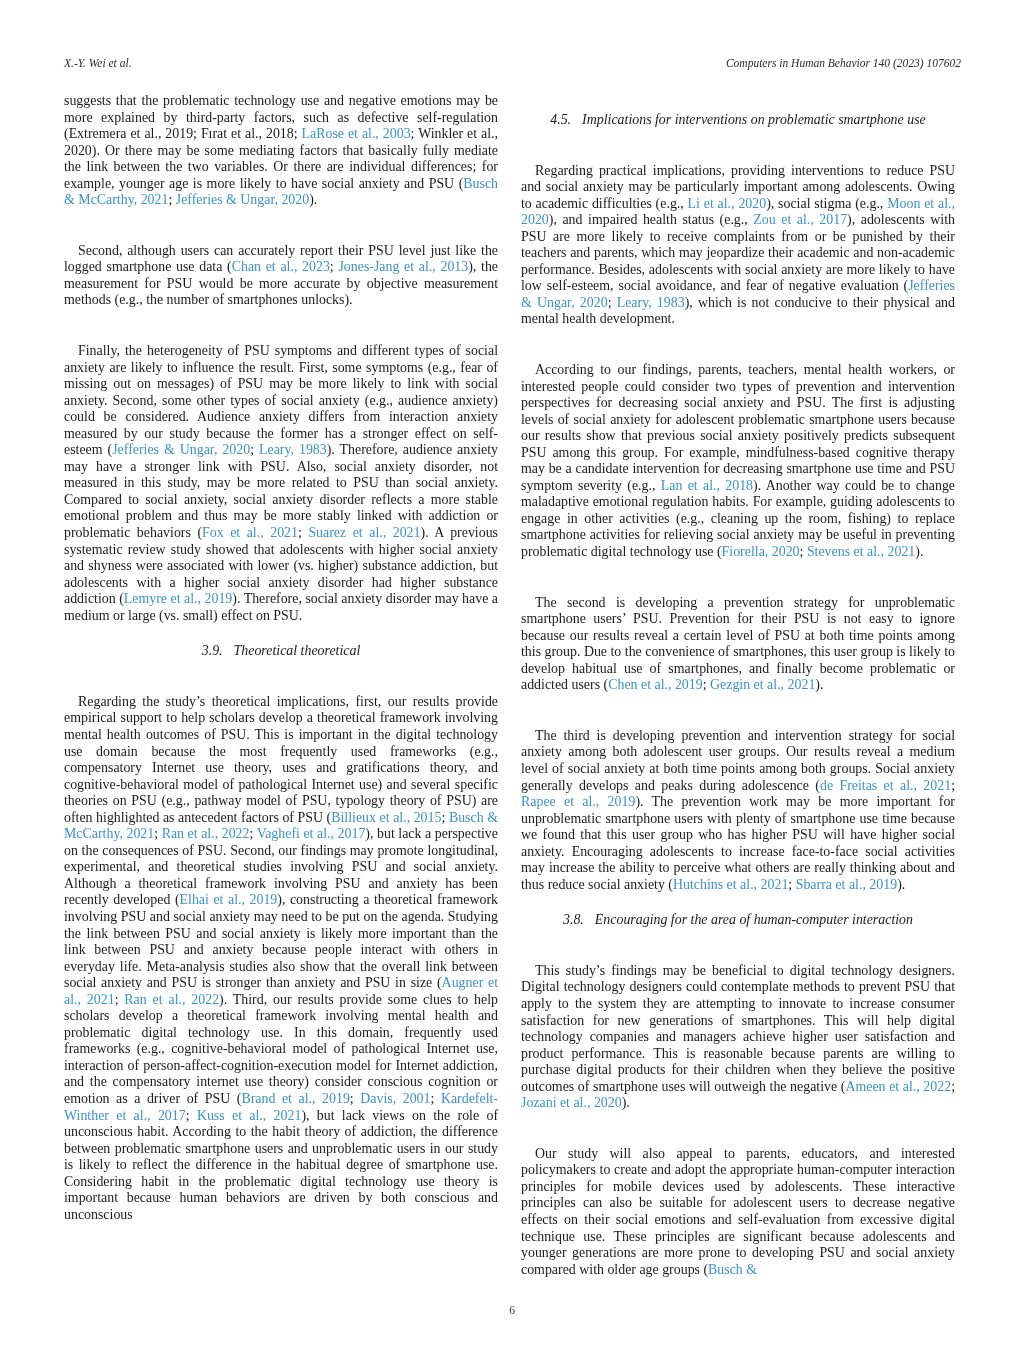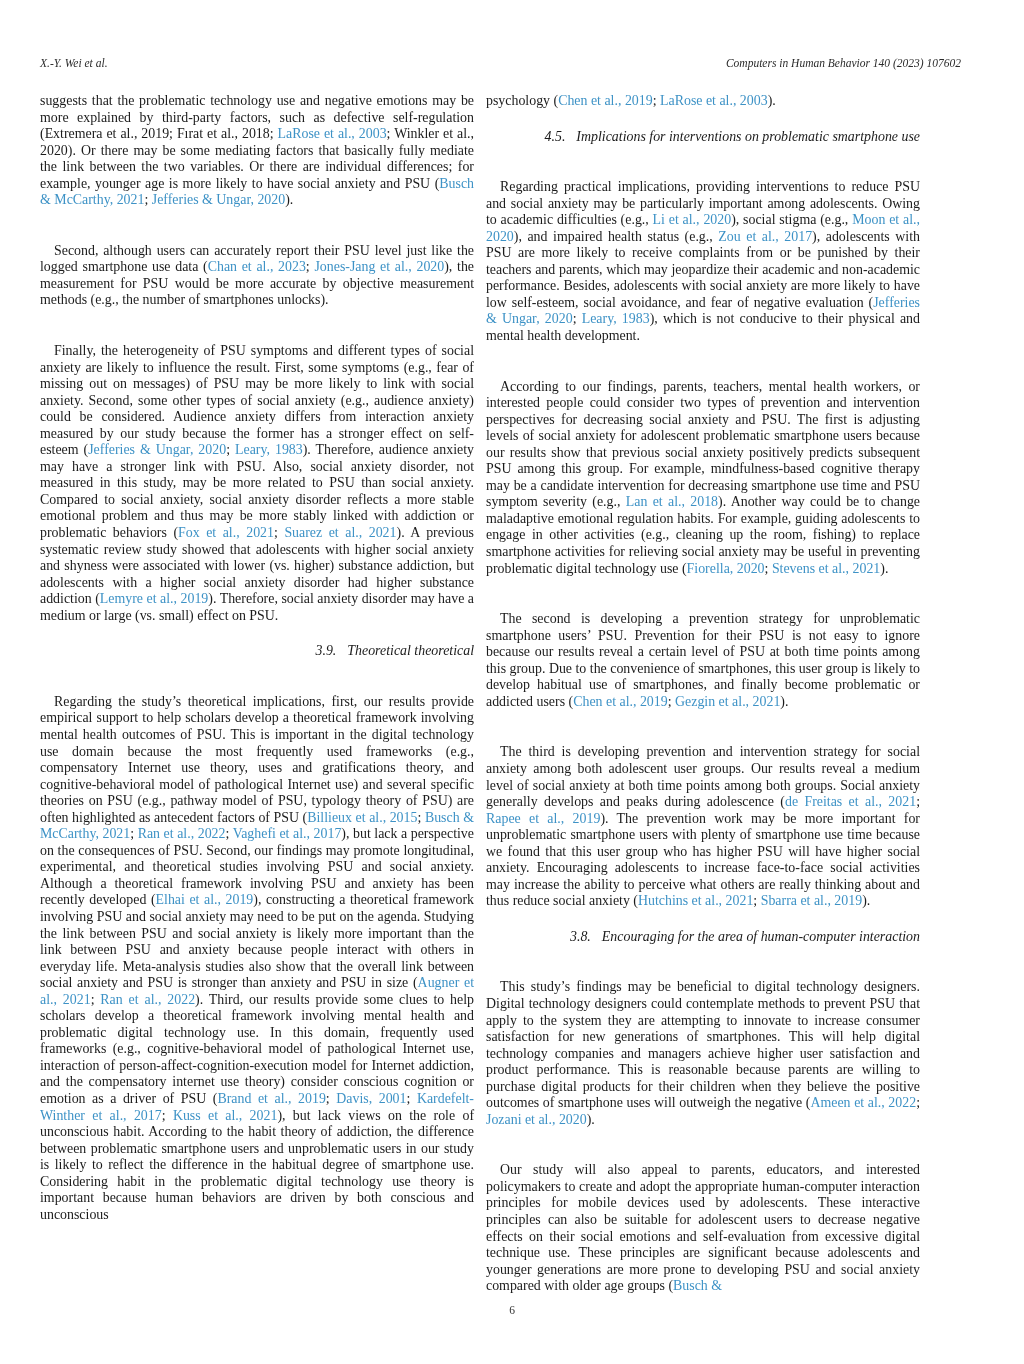--- a/index.html
+++ b/index.html
@@ -6,46 +6,46 @@
   html, body { margin: 0; padding: 0; background: #ffffff; }
   .page {
     position: relative;
     width: 1024px;
     height: 1364px;
     background: #ffffff;
     overflow: hidden;
     font-family: "Liberation Serif", serif;
     color: var(--ink);
   }
-  .content { padding: 57px 63px 0 40px; }
+  .content { padding: 57px 63px 0 64px; }
   .page-header {
     display: flex;
     justify-content: space-between;
     font-style: italic;
     font-size: 11.5px;
     color: #2a2a2a;
     margin-bottom: 24px;
   }
-  .columns { display: flex; gap: 12px; }
+  .columns { display: flex; gap: 23px; }
   .column {
     width: 434px;
     font-size: 13.9px;
     line-height: 16.55px;
     text-align: justify;
     hyphens: auto;
     -webkit-hyphens: auto;
   }
   .para { margin: 0; }
   .para.indent { text-indent: 14px; margin-top: 34px; }
   .section-heading {
     font-size: 13.9px;
     font-weight: normal;
     font-style: italic;
     margin: 19px 0 19px 0;
-    text-align: right;
+    text-align: center;
   }
   .head-num { margin-right: 11px; }
   .cite { color: var(--cite); }
   .page-footer {
     position: absolute;
     left: 0; right: 0;
     bottom: 48px;
     text-align: center;
     font-size: 11.5px;
     color: #333333;
@@ -56,27 +56,26 @@
 
 <div class="page">
   <div class="content">
     <div class="page-header">
       <span>X.-Y. Wei et al.</span>
       <span>Computers in Human Behavior 140 (2023) 107602</span>
     </div>
     <div class="columns">
       <div class="column">
           <p class="para"><span>suggests that the problematic technology use and negative emotions may be more explained by third-party factors, such as defective self-regulation (Extremera et al., 2019; Fırat et al., 2018; </span><span class="cite">LaRose et al., 2003</span><span>; Winkler et al., 2020). Or there may be some mediating factors that basically fully mediate the link between the two variables. Or there are individual differences; for example, younger age is more likely to have social anxiety and PSU (</span><span class="cite">Busch &amp; McCarthy, 2021</span><span>; </span><span class="cite">Jefferies &amp; Ungar, 2020</span><span>).</span></p>
-          <p class="para indent"><span>Second, although users can accurately report their PSU level just like the logged smartphone use data (</span><span class="cite">Chan et al., 2023</span><span>; </span><span class="cite">Jones-Jang et al., 2020</span><span>), the measurement for PSU would be more accurate by objective measurement methods (e.g., the number of smartphones unlocks).</span></p>
+          <p class="para indent"><span>Second, although users can accurately report their PSU level just like the logged smartphone use data (</span><span class="cite">Chan et al., 2023</span><span>; </span><span class="cite">Jones-Jang et al., 2013</span><span>), the measurement for PSU would be more accurate by objective measurement methods (e.g., the number of smartphones unlocks).</span></p>
           <p class="para indent"><span>Finally, the heterogeneity of PSU symptoms and different types of social anxiety are likely to influence the result. First, some symptoms (e.g., fear of missing out on messages) of PSU may be more likely to link with social anxiety. Second, some other types of social anxiety (e.g., audience anxiety) could be considered. Audience anxiety differs from interaction anxiety measured by our study because the former has a stronger effect on self-esteem (</span><span class="cite">Jefferies &amp; Ungar, 2020</span><span>; </span><span class="cite">Leary, 1983</span><span>). Therefore, audience anxiety may have a stronger link with PSU. Also, social anxiety disorder, not measured in this study, may be more related to PSU than social anxiety. Compared to social anxiety, social anxiety disorder reflects a more stable emotional problem and thus may be more stably linked with addiction or problematic behaviors (</span><span class="cite">Fox et al., 2021</span><span>; </span><span class="cite">Suarez et al., 2021</span><span>). A previous systematic review study showed that adolescents with higher social anxiety and shyness were associated with lower (vs. higher) substance addiction, but adolescents with a higher social anxiety disorder had higher substance addiction (</span><span class="cite">Lemyre et al., 2019</span><span>). Therefore, social anxiety disorder may have a medium or large (vs. small) effect on PSU.</span></p>
           <h3 class="section-heading"><span class="head-num">3.9.</span><span>Theoretical theoretical</span></h3>
           <p class="para indent"><span>Regarding the study’s theoretical implications, first, our results provide empirical support to help scholars develop a theoretical framework involving mental health outcomes of PSU. This is important in the digital technology use domain because the most frequently used frameworks (e.g., compensatory Internet use theory, uses and gratifications theory, and cognitive-behavioral model of pathological Internet use) and several specific theories on PSU (e.g., pathway model of PSU, typology theory of PSU) are often highlighted as antecedent factors of PSU (</span><span class="cite">Billieux et al., 2015</span><span>; </span><span class="cite">Busch &amp; McCarthy, 2021</span><span>; </span><span class="cite">Ran et al., 2022</span><span>; </span><span class="cite">Vaghefi et al., 2017</span><span>), but lack a perspective on the consequences of PSU. Second, our findings may promote longitudinal, experimental, and theoretical studies involving PSU and social anxiety. Although a theoretical framework involving PSU and anxiety has been recently developed (</span><span class="cite">Elhai et al., 2019</span><span>), constructing a theoretical framework involving PSU and social anxiety may need to be put on the agenda. Studying the link between PSU and social anxiety is likely more important than the link between PSU and anxiety because people interact with others in everyday life. Meta-analysis studies also show that the overall link between social anxiety and PSU is stronger than anxiety and PSU in size (</span><span class="cite">Augner et al., 2021</span><span>; </span><span class="cite">Ran et al., 2022</span><span>). Third, our results provide some clues to help scholars develop a theoretical framework involving mental health and problematic digital technology use. In this domain, frequently used frameworks (e.g., cognitive-behavioral model of pathological Internet use, interaction of person-affect-cognition-execution model for Internet addiction, and the compensatory internet use theory) consider conscious cognition or emotion as a driver of PSU (</span><span class="cite">Brand et al., 2019</span><span>; </span><span class="cite">Davis, 2001</span><span>; </span><span class="cite">Kardefelt-Winther et al., 2017</span><span>; </span><span class="cite">Kuss et al., 2021</span><span>), but lack views on the role of unconscious habit. According to the habit theory of addiction, the difference between problematic smartphone users and unproblematic users in our study is likely to reflect the difference in the habitual degree of smartphone use. Considering habit in the problematic digital technology use theory is important because human behaviors are driven by both conscious and unconscious</span></p>
         </div>
       <div class="column">
-          <p class="para"><span>psychology (</span><span class="cite">Chen et al., 2019</span><span>; </span><span class="cite">LaRose et al., 2003</span><span>).</span></p>
           <h3 class="section-heading"><span class="head-num">4.5.</span><span>Implications for interventions on problematic smartphone use</span></h3>
           <p class="para indent"><span>Regarding practical implications, providing interventions to reduce PSU and social anxiety may be particularly important among adolescents. Owing to academic difficulties (e.g., </span><span class="cite">Li et al., 2020</span><span>), social stigma (e.g., </span><span class="cite">Moon et al., 2020</span><span>), and impaired health status (e.g., </span><span class="cite">Zou et al., 2017</span><span>), adolescents with PSU are more likely to receive complaints from or be punished by their teachers and parents, which may jeopardize their academic and non-academic performance. Besides, adolescents with social anxiety are more likely to have low self-esteem, social avoidance, and fear of negative evaluation (</span><span class="cite">Jefferies &amp; Ungar, 2020</span><span>; </span><span class="cite">Leary, 1983</span><span>), which is not conducive to their physical and mental health development.</span></p>
           <p class="para indent"><span>According to our findings, parents, teachers, mental health workers, or interested people could consider two types of prevention and intervention perspectives for decreasing social anxiety and PSU. The first is adjusting levels of social anxiety for adolescent problematic smartphone users because our results show that previous social anxiety positively predicts subsequent PSU among this group. For example, mindfulness-based cognitive therapy may be a candidate intervention for decreasing smartphone use time and PSU symptom severity (e.g., </span><span class="cite">Lan et al., 2018</span><span>). Another way could be to change maladaptive emotional regulation habits. For example, guiding adolescents to engage in other activities (e.g., cleaning up the room, fishing) to replace smartphone activities for relieving social anxiety may be useful in preventing problematic digital technology use (</span><span class="cite">Fiorella, 2020</span><span>; </span><span class="cite">Stevens et al., 2021</span><span>).</span></p>
           <p class="para indent"><span>The second is developing a prevention strategy for unproblematic smartphone users’ PSU. Prevention for their PSU is not easy to ignore because our results reveal a certain level of PSU at both time points among this group. Due to the convenience of smartphones, this user group is likely to develop habitual use of smartphones, and finally become problematic or addicted users (</span><span class="cite">Chen et al., 2019</span><span>; </span><span class="cite">Gezgin et al., 2021</span><span>).</span></p>
           <p class="para indent"><span>The third is developing prevention and intervention strategy for social anxiety among both adolescent user groups. Our results reveal a medium level of social anxiety at both time points among both groups. Social anxiety generally develops and peaks during adolescence (</span><span class="cite">de Freitas et al., 2021</span><span>; </span><span class="cite">Rapee et al., 2019</span><span>). The prevention work may be more important for unproblematic smartphone users with plenty of smartphone use time because we found that this user group who has higher PSU will have higher social anxiety. Encouraging adolescents to increase face-to-face social activities may increase the ability to perceive what others are really thinking about and thus reduce social anxiety (</span><span class="cite">Hutchins et al., 2021</span><span>; </span><span class="cite">Sbarra et al., 2019</span><span>).</span></p>
           <h3 class="section-heading"><span class="head-num">3.8.</span><span>Encouraging for the area of human-computer interaction</span></h3>
           <p class="para indent"><span>This study’s findings may be beneficial to digital technology designers. Digital technology designers could contemplate methods to prevent PSU that apply to the system they are attempting to innovate to increase consumer satisfaction for new generations of smartphones. This will help digital technology companies and managers achieve higher user satisfaction and product performance. This is reasonable because parents are willing to purchase digital products for their children when they believe the positive outcomes of smartphone uses will outweigh the negative (</span><span class="cite">Ameen et al., 2022</span><span>; </span><span class="cite">Jozani et al., 2020</span><span>).</span></p>
           <p class="para indent"><span>Our study will also appeal to parents, educators, and interested policymakers to create and adopt the appropriate human-computer interaction principles for mobile devices used by adolescents. These interactive principles can also be suitable for adolescent users to decrease negative effects on their social emotions and self-evaluation from excessive digital technique use. These principles are significant because adolescents and younger generations are more prone to developing PSU and social anxiety compared with older age groups (</span><span class="cite">Busch &amp;</span></p>
         </div>
     </div>

